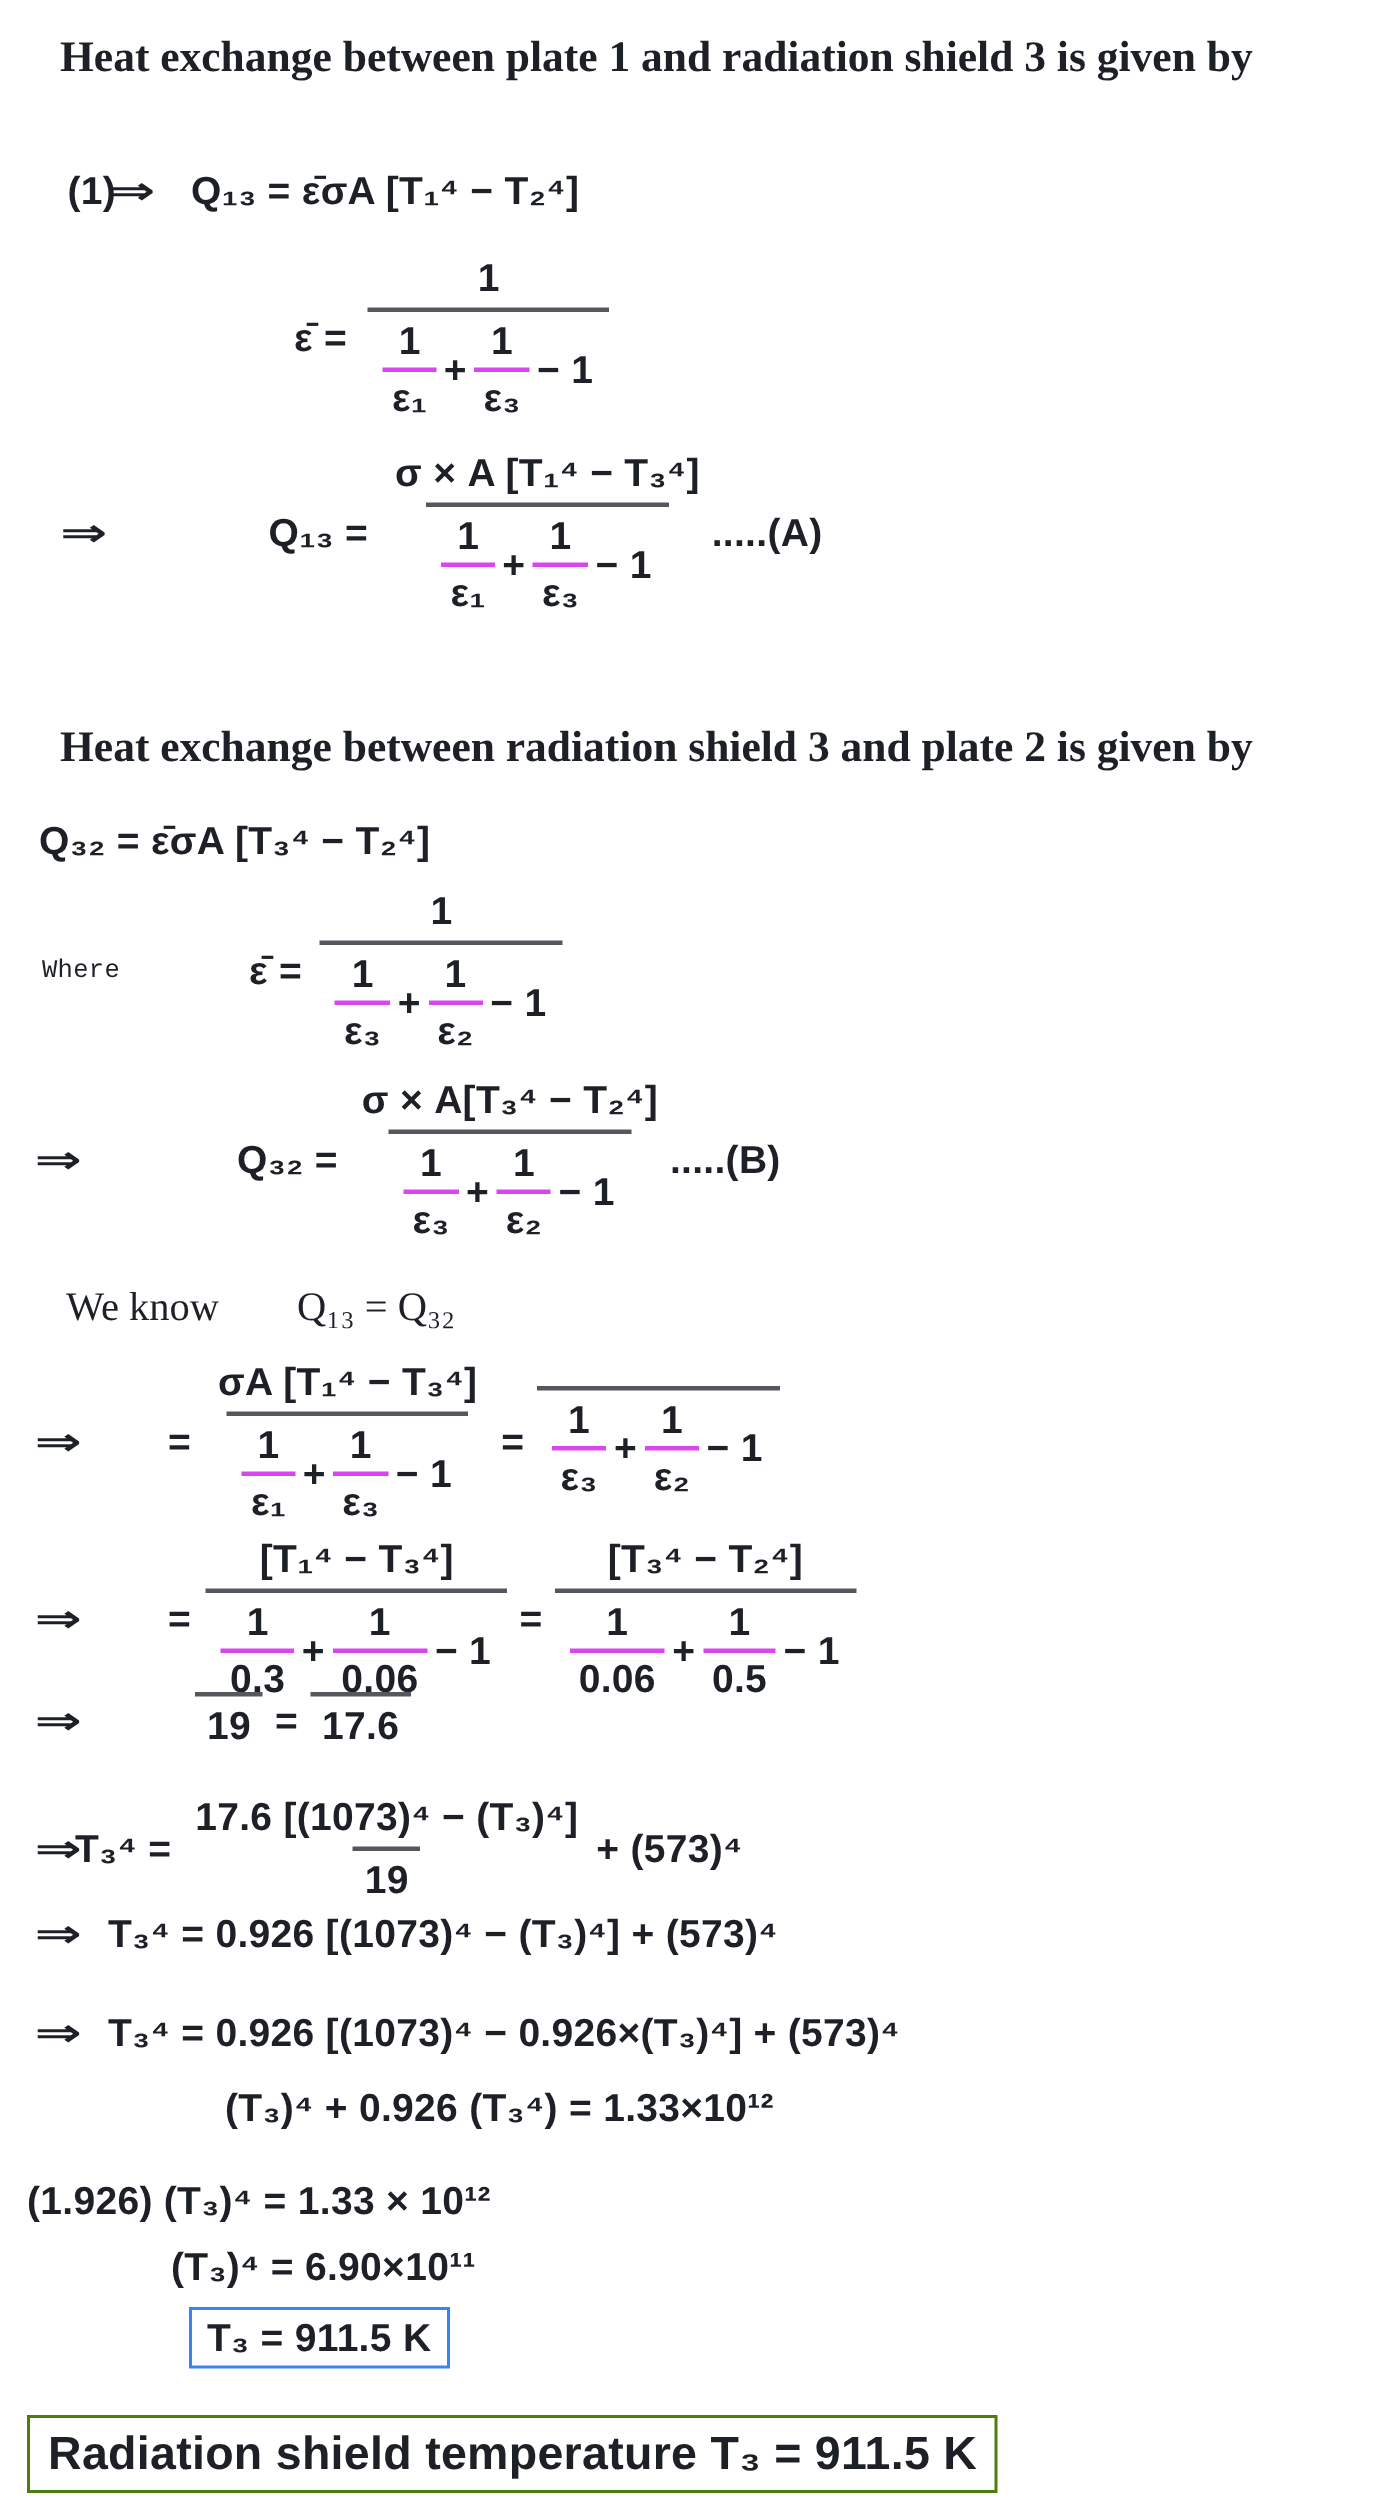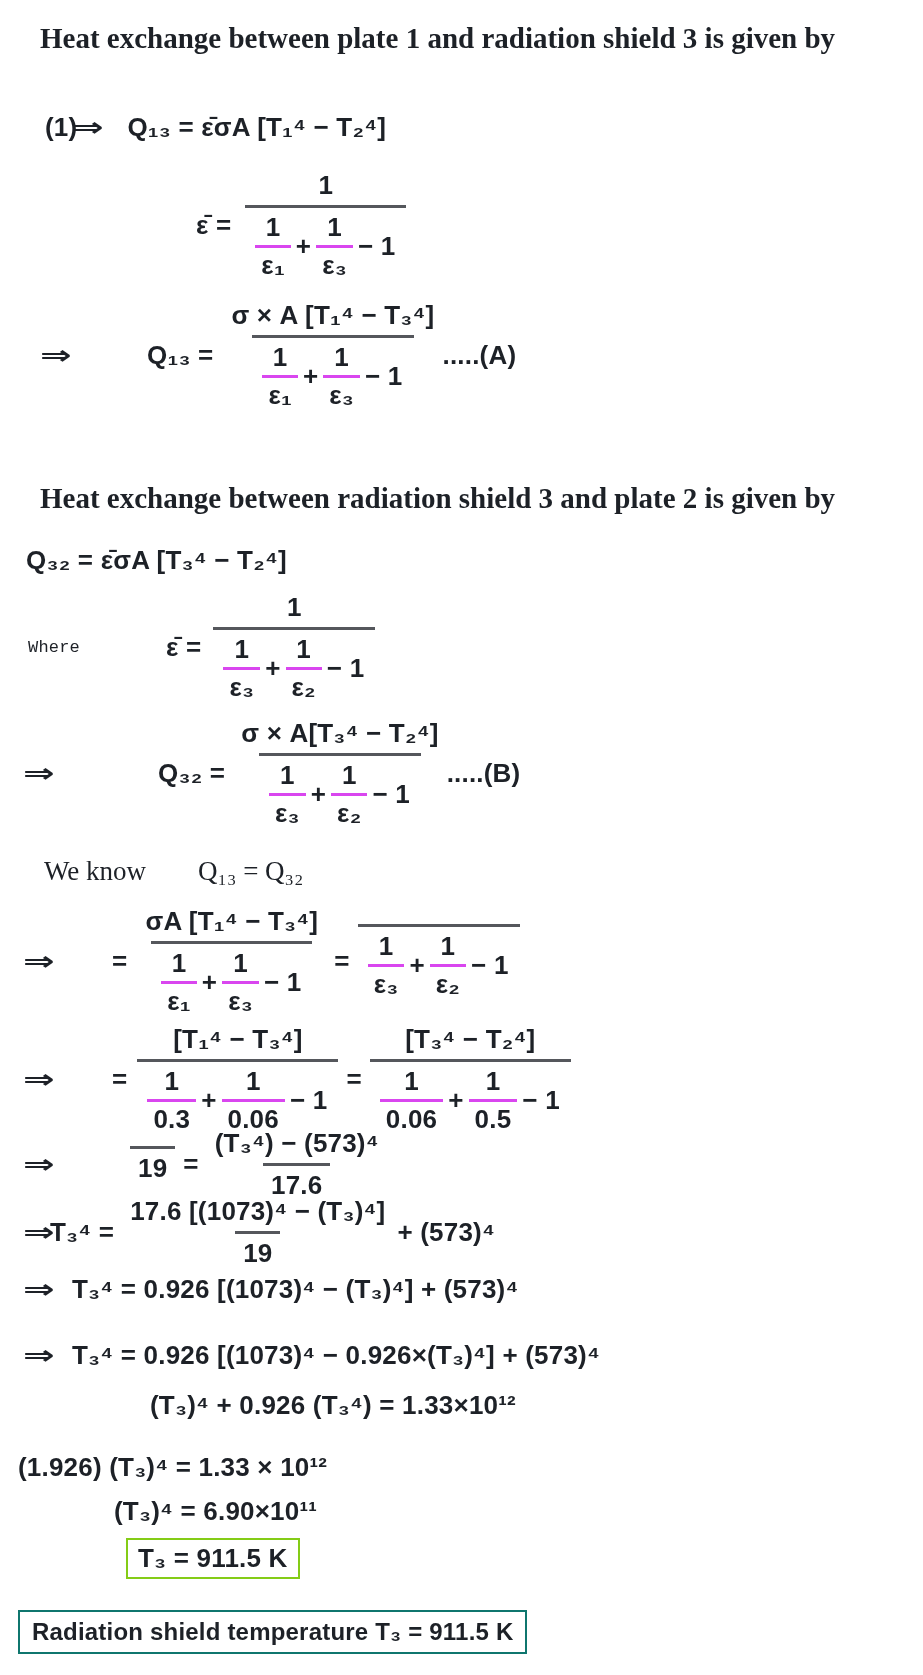--- a/index.html
+++ b/index.html
@@ -44,28 +44,28 @@
   .bden  {
     border-top: 3px solid #55575c;
     padding: 4px 8px 0;
     display: inline-flex; align-items: center; justify-content: center;
   }
   .sfrac { display: inline-flex; flex-direction: column; align-items: center; margin: 0 2px; }
   .sn { padding: 0 6px 2px; }
   .sd { border-top: 3px solid #d946ef; padding: 2px 6px 0; }
   .op { margin: 0 3px; }
   .box {
-    border: 2px solid #84cc16;
+    border: 2px solid #3b82f6;
     padding: 3px 10px;
     text-align: right;
   }
   .box2 {
-    border: 2px solid #0f766e;
+    border: 2px solid #4d7c0f;
     padding: 6px 12px;
-    font-weight: 600; font-size: 24px;
+    font-weight: 600; font-size: 31px;
   }
 </style>
 </head>
 <body>
 
 <div class="line serif" style="top:22px;left:40px">
   <span>Heat exchange between plate 1 and radiation shield 3 is given by</span>
 </div>
 
 <div class="line eq" style="top:112px;left:45px">
@@ -88,21 +88,21 @@
         <span class="sn">1</span>
         <span class="sd">ε₃</span>
       </span>
       <span class="op">− 1</span>
     </span>
   </span>
 </div>
 
 <div class="line eq" style="top:300px;left:45px">
   <span class="arr">⇒</span>
-  <span style="margin-left:80px">Q₁₃ =</span>
+  <span style="margin-left:112px">Q₁₃ =</span>
   <span class="bfrac" style="margin-left:10px">
     <span class="bnum">σ × A [T₁⁴ − T₃⁴]</span>
     <span class="bden">
       <span class="sfrac">
         <span class="sn">1</span>
         <span class="sd">ε₁</span>
       </span>
       <span class="op">+</span>
       <span class="sfrac">
         <span class="sn">1</span>
@@ -241,21 +241,20 @@
 
 <div class="line eq" style="top:1128px;left:28px">
   <span class="arr">⇒</span>
   <span class="bfrac" style="margin-left:80px">
     <span class="bden">
       <span>19</span>
     </span>
   </span>
   <span style="margin:0 8px">=</span>
   <span class="bfrac">
-    <span class="bnum">(T₃⁴) − (573)⁴</span>
     <span class="bden">
       <span>17.6</span>
     </span>
   </span>
 </div>
 
 <div class="line eq" style="top:1196px;left:28px">
   <span class="arr">⇒</span>
   <span style="">T₃⁴ =</span>
   <span class="bfrac" style="margin-left:8px">

